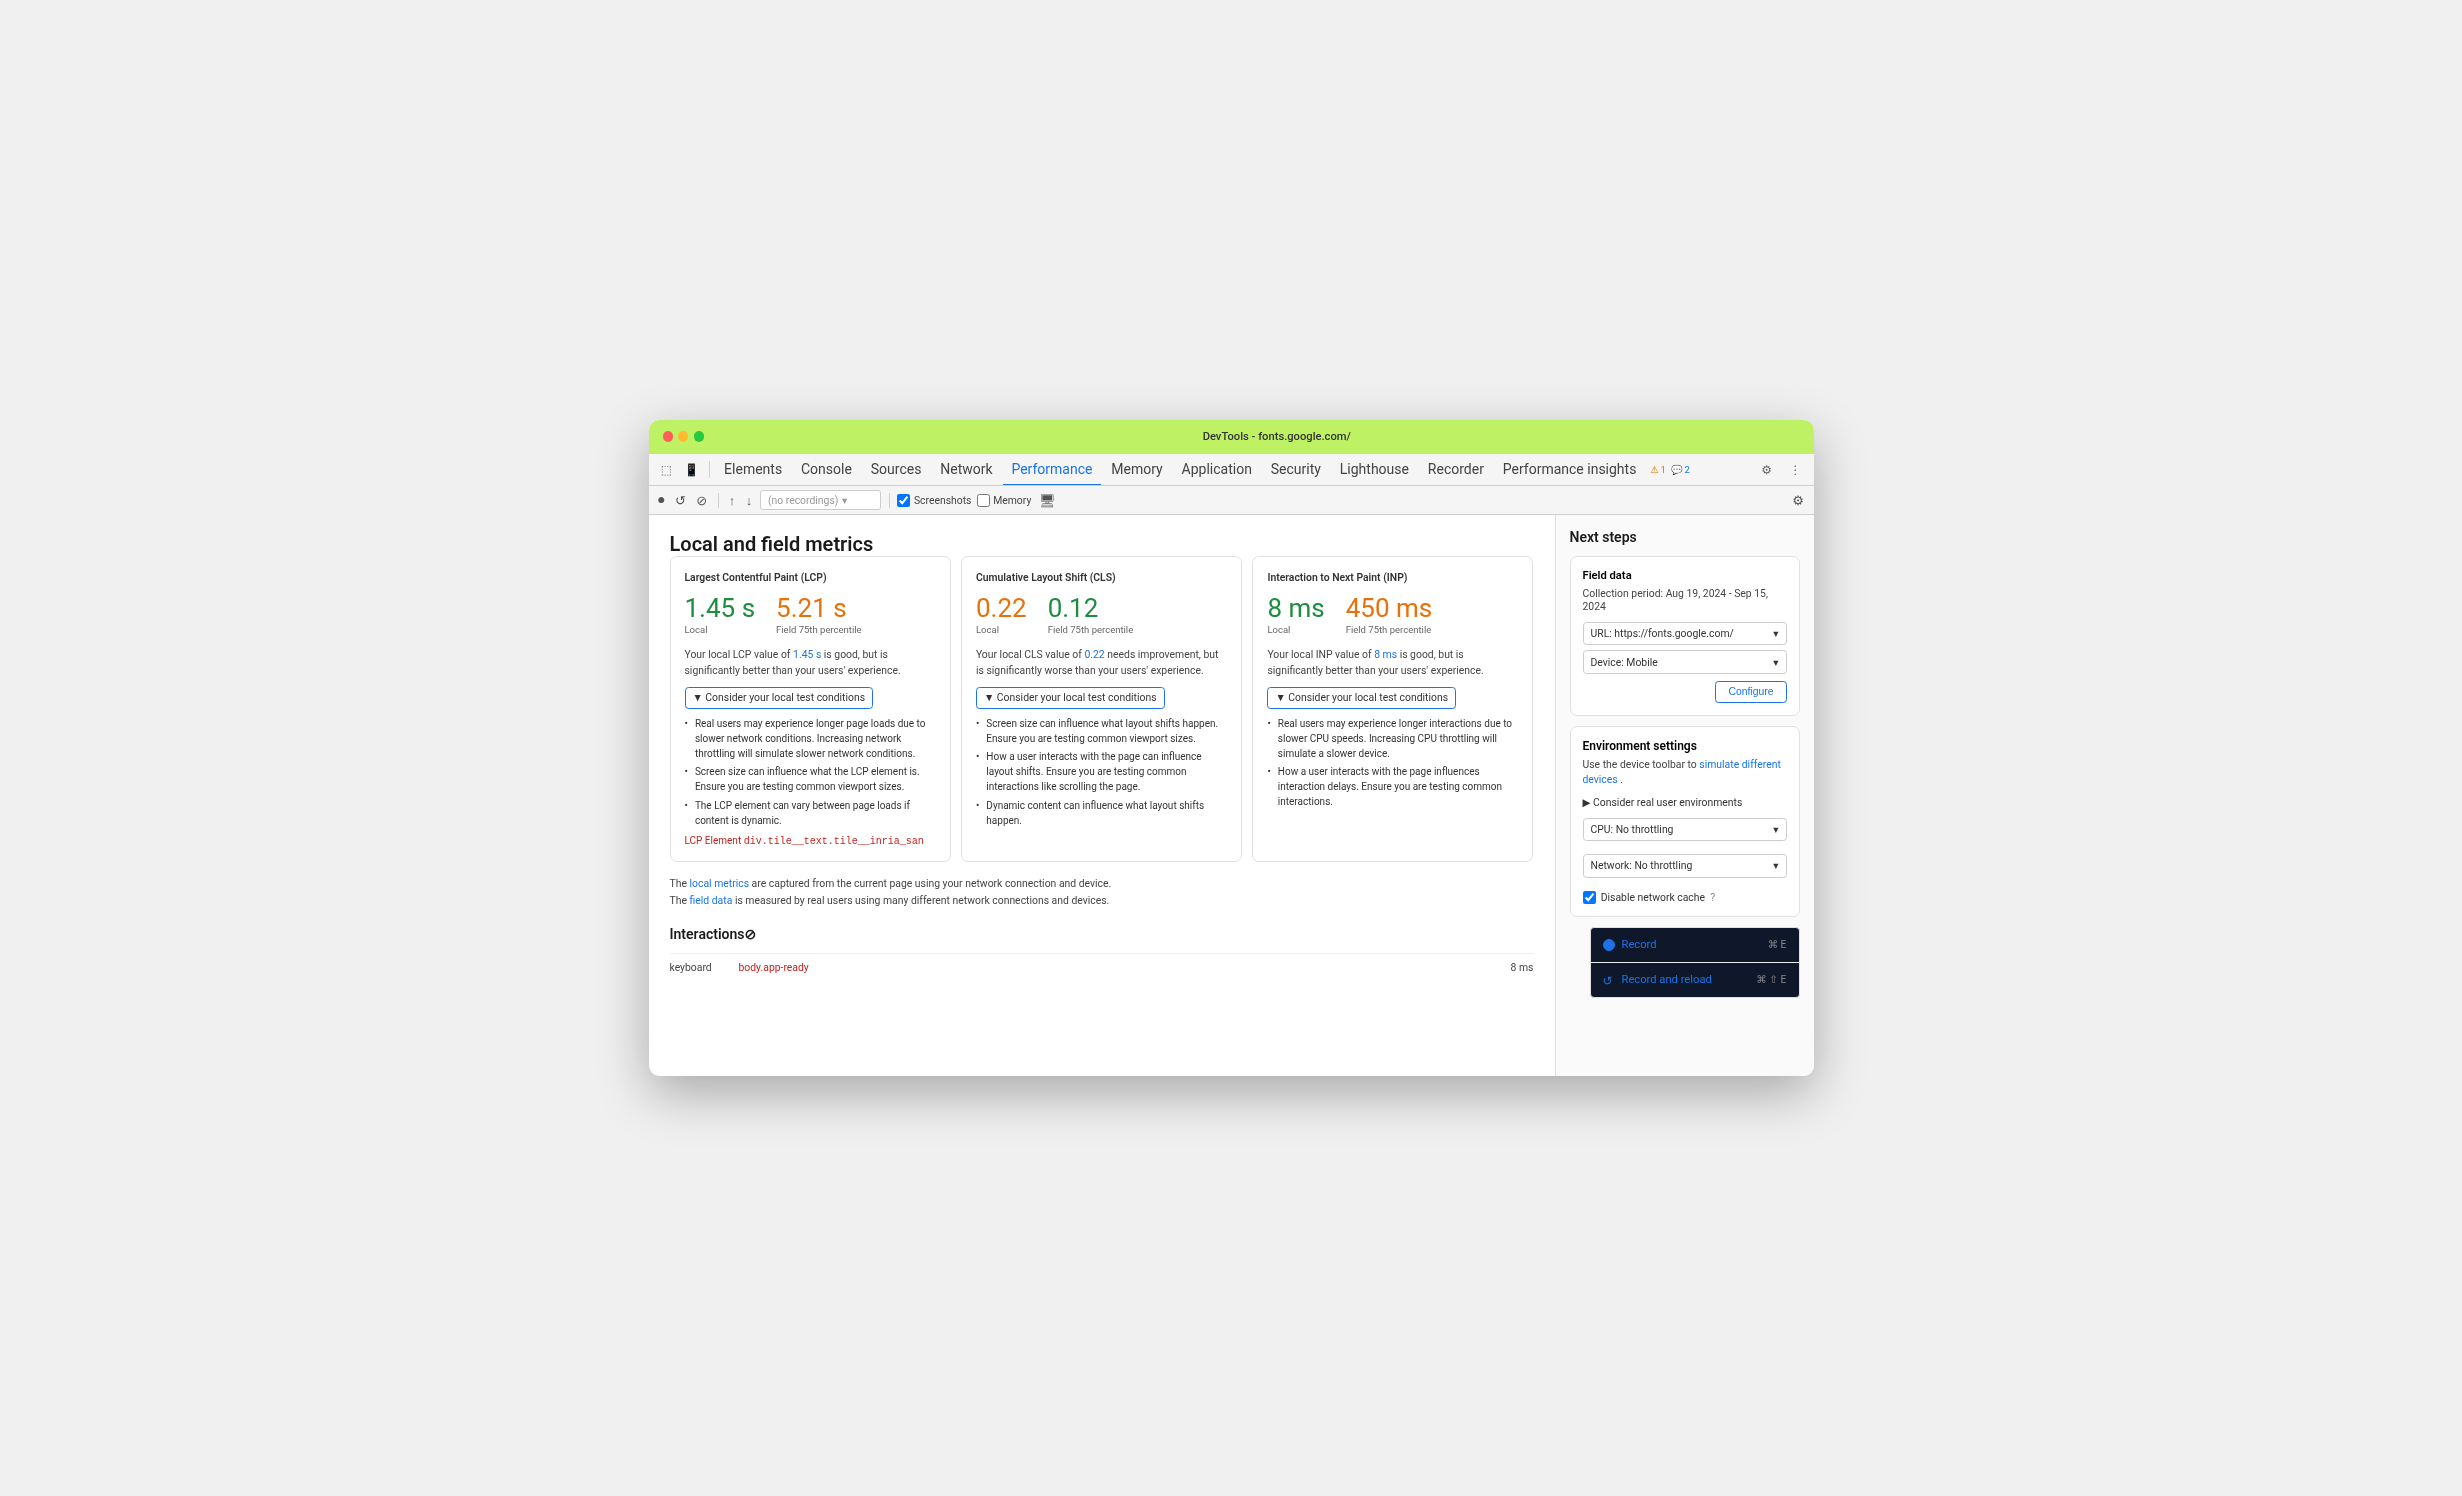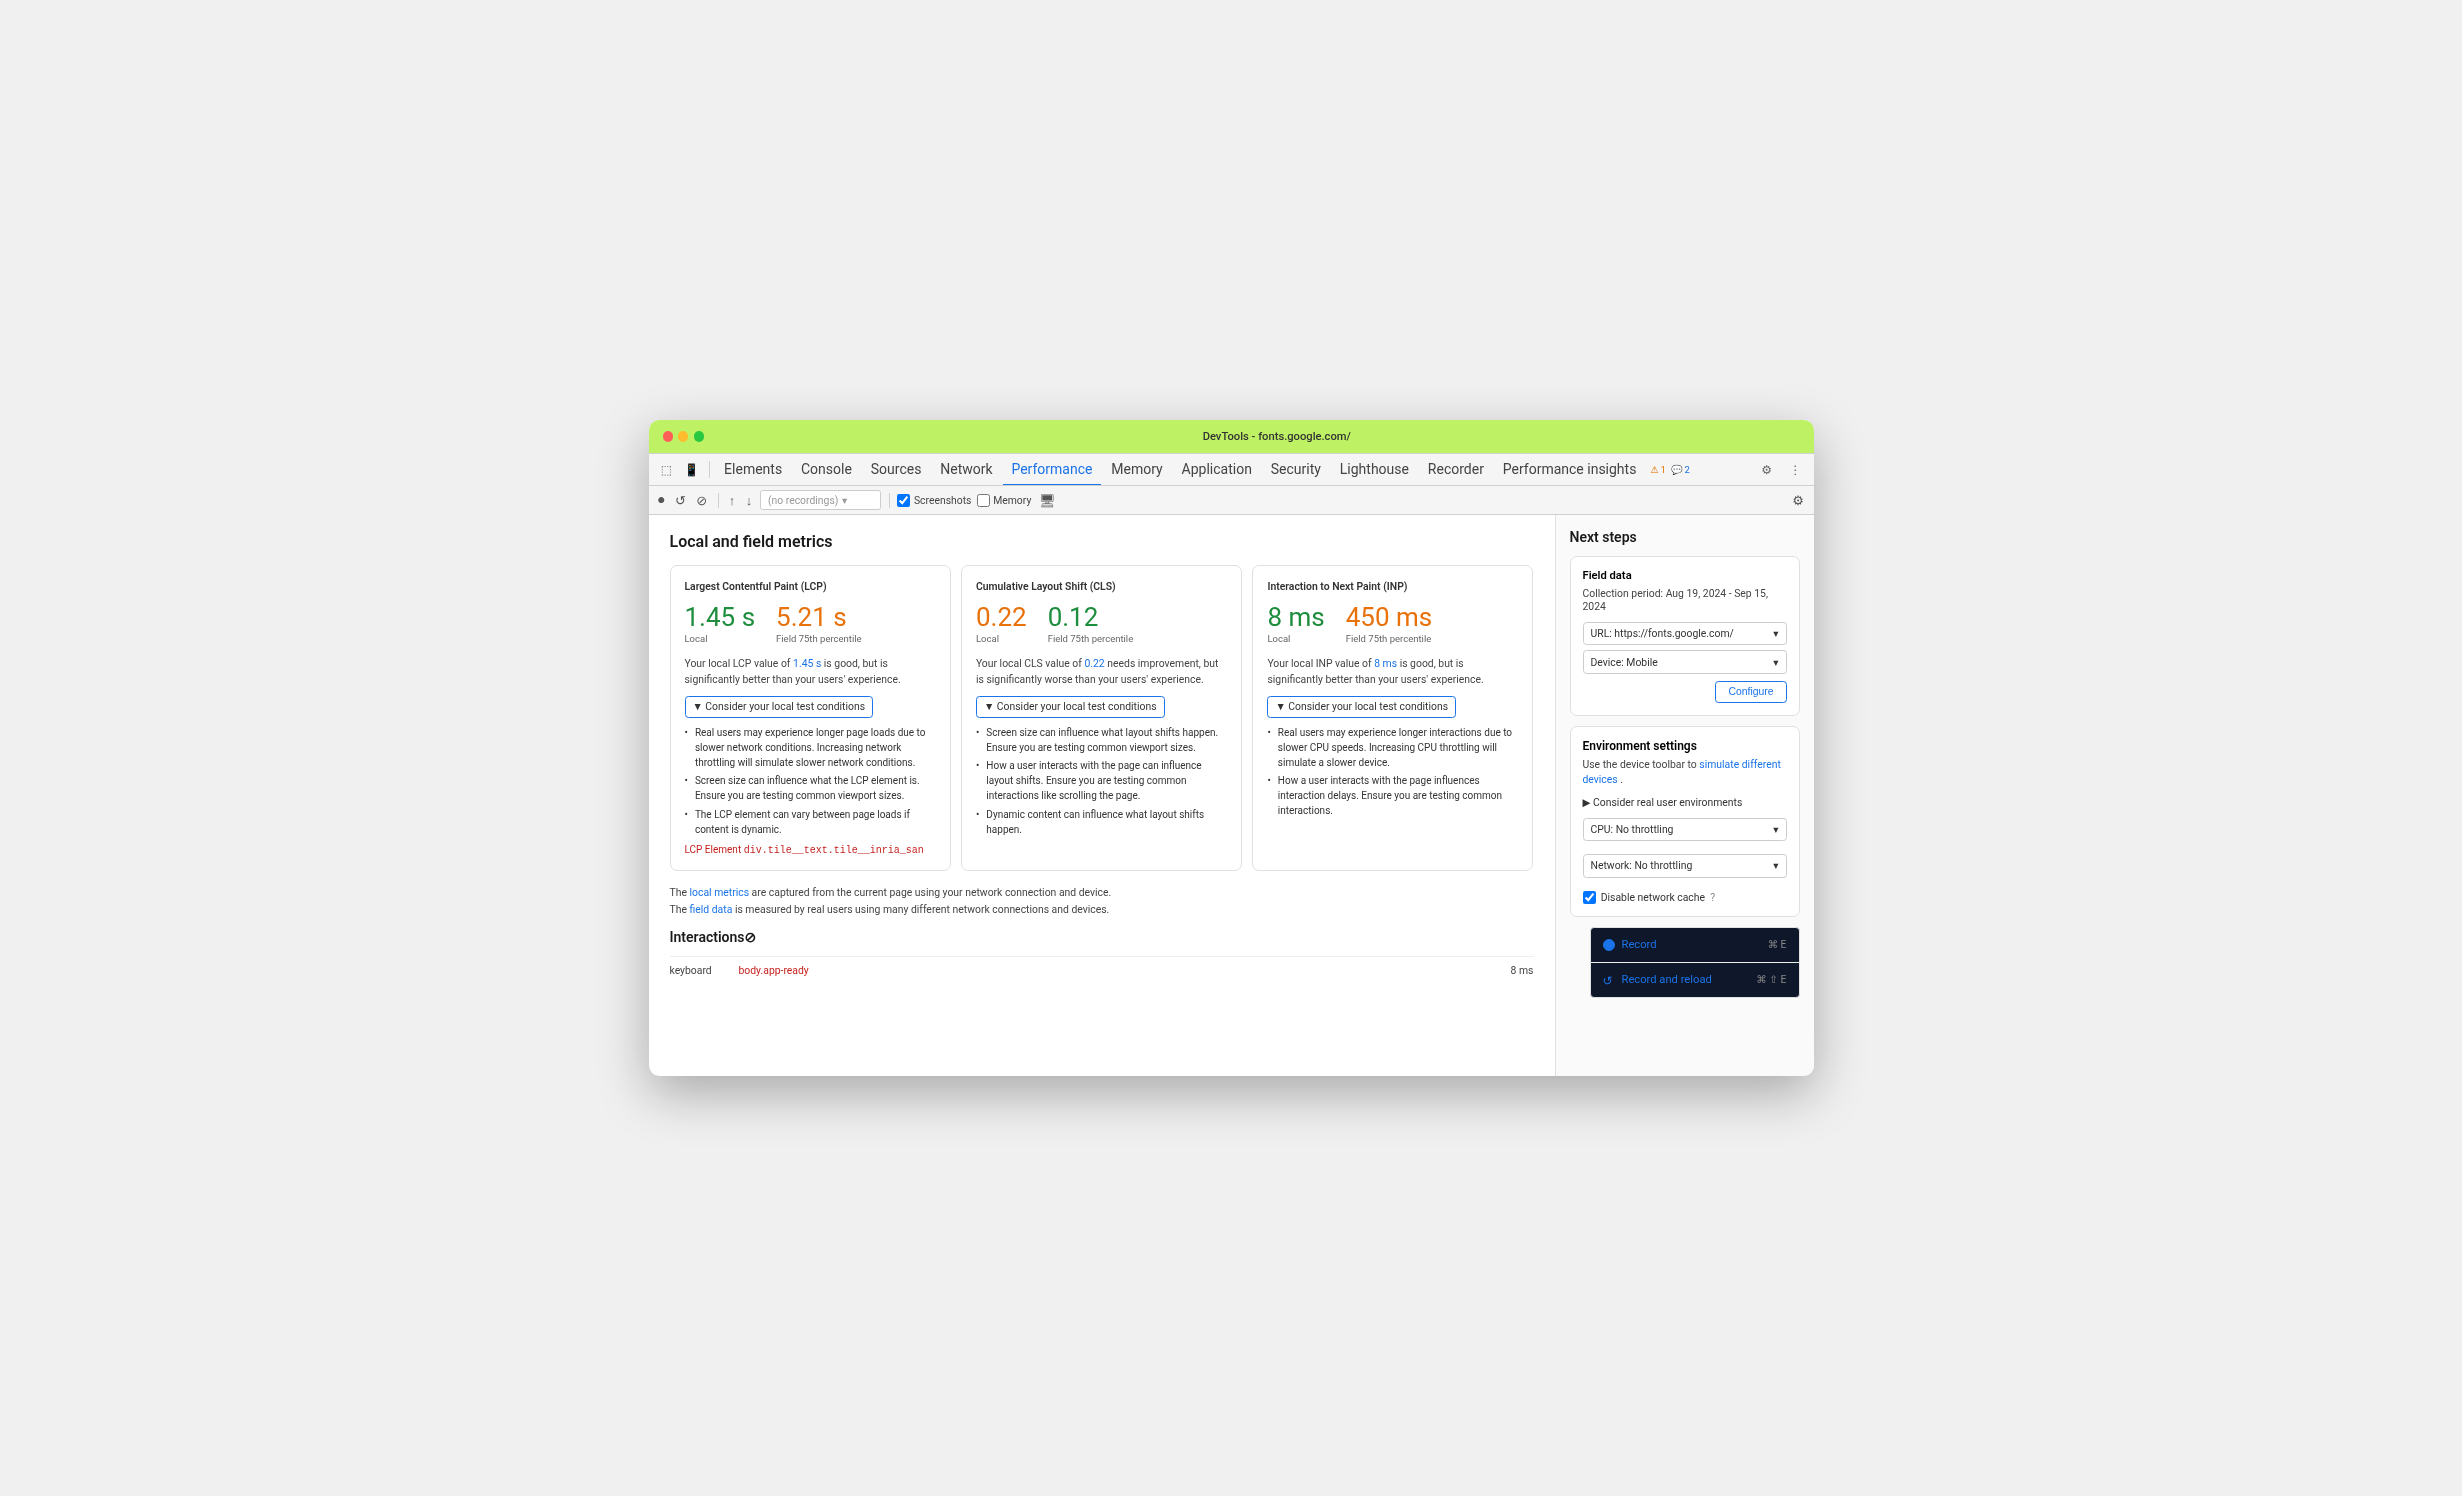--- a/index.html
+++ b/index.html
@@ -122,24 +122,23 @@
       padding: 17px 21px;
     }
     .right-panel {
       width: 259px;
       border-left: 0.9px solid #e0e0e0;
       padding: 14px;
       overflow-y: auto;
       background: #fafafa;
     }
     .section-title {
-      font-size: 16px;
+      font-size: 20px;
       font-weight: 600;
       color: #1a1a1a;
-      margin-bottom: 14px;
     }
     .metrics-grid {
       display: grid;
       grid-template-columns: repeat(3, 1fr);
       gap: 10.4px;
       margin-bottom: 14px;
     }
     .metric-card {
       border: 0.9px solid #e0e0e0;
       border-radius: 7px;
@@ -212,21 +211,21 @@
       font-size: 10px;
       color: #444;
       margin-top: 7px;
     }
     .lcp-element span { color: #c5221f; }
     .footer-note {
       font-size: 10.4px;
       color: #444;
       line-height: 1.6;
       margin-top: 7px;
-      margin-bottom: 11px;
+      margin-bottom: 17px;
     }
     .footer-note a { color: #1a73e8; text-decoration: none; }
     .interactions-section {}
     .interactions-title {
       font-size: 14px;
       font-weight: 600;
       color: #1a1a1a;
       display: flex;
       align-items: center;
       margin-bottom: 10.4px;

